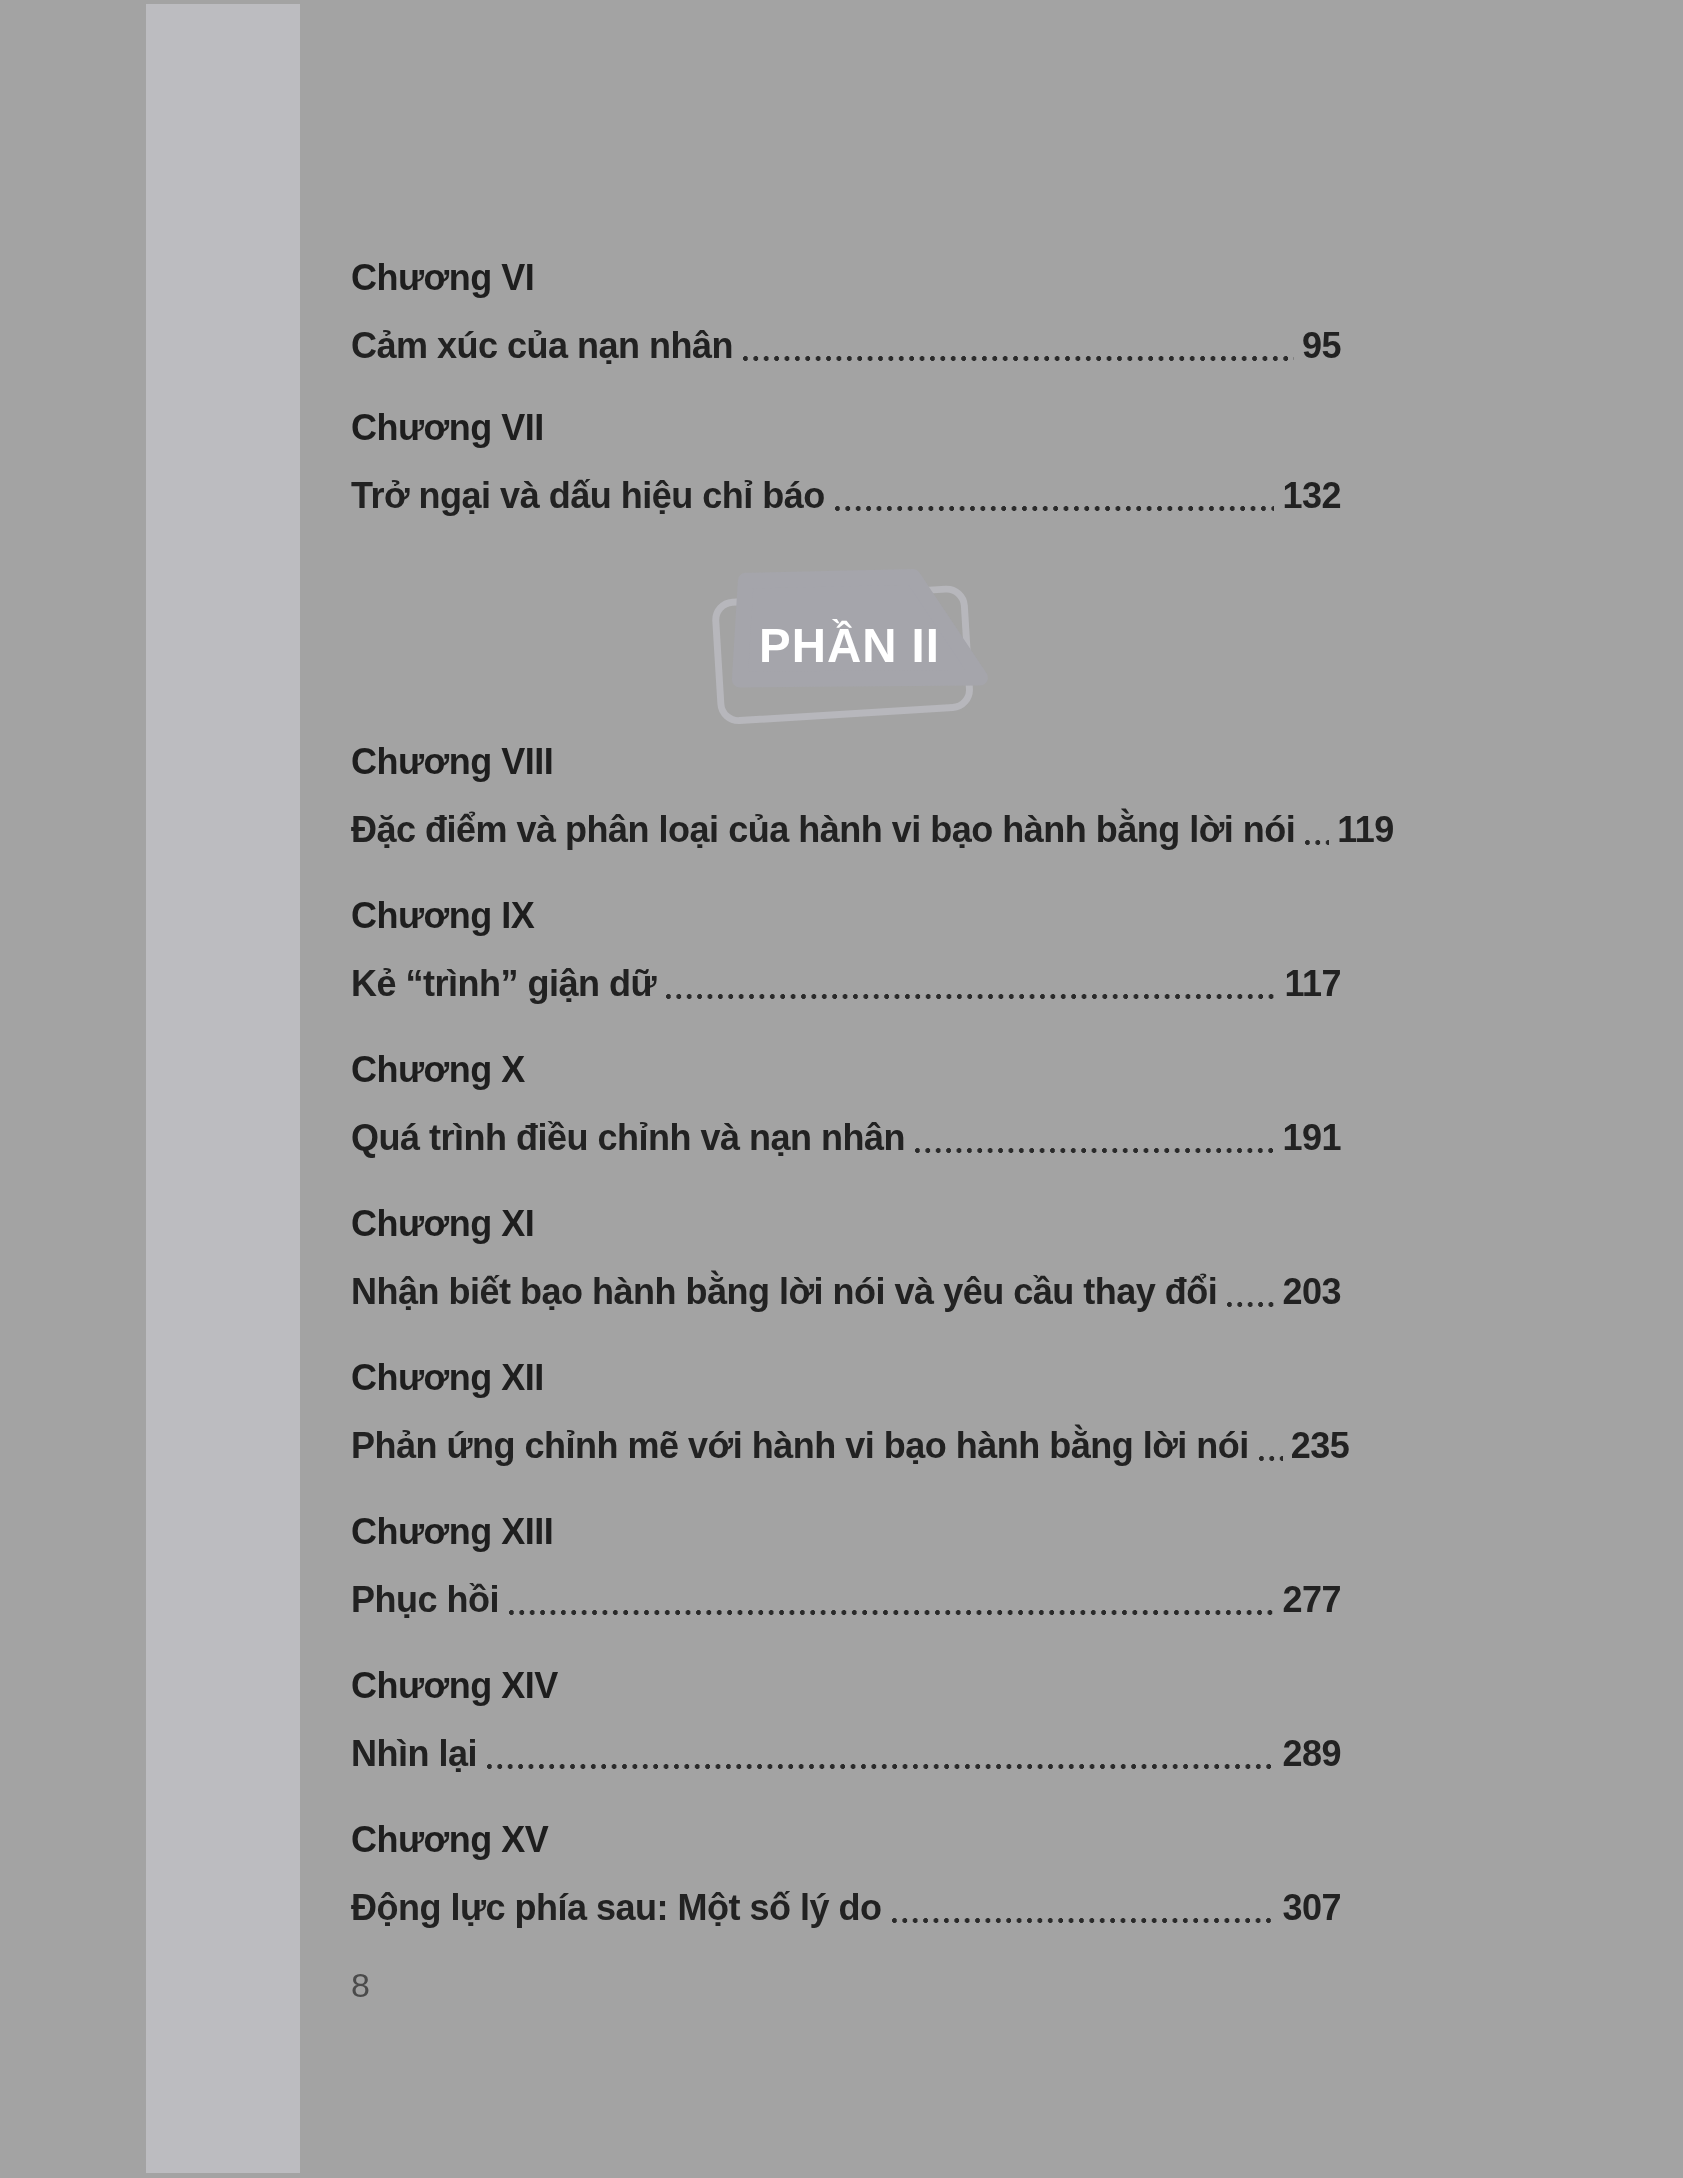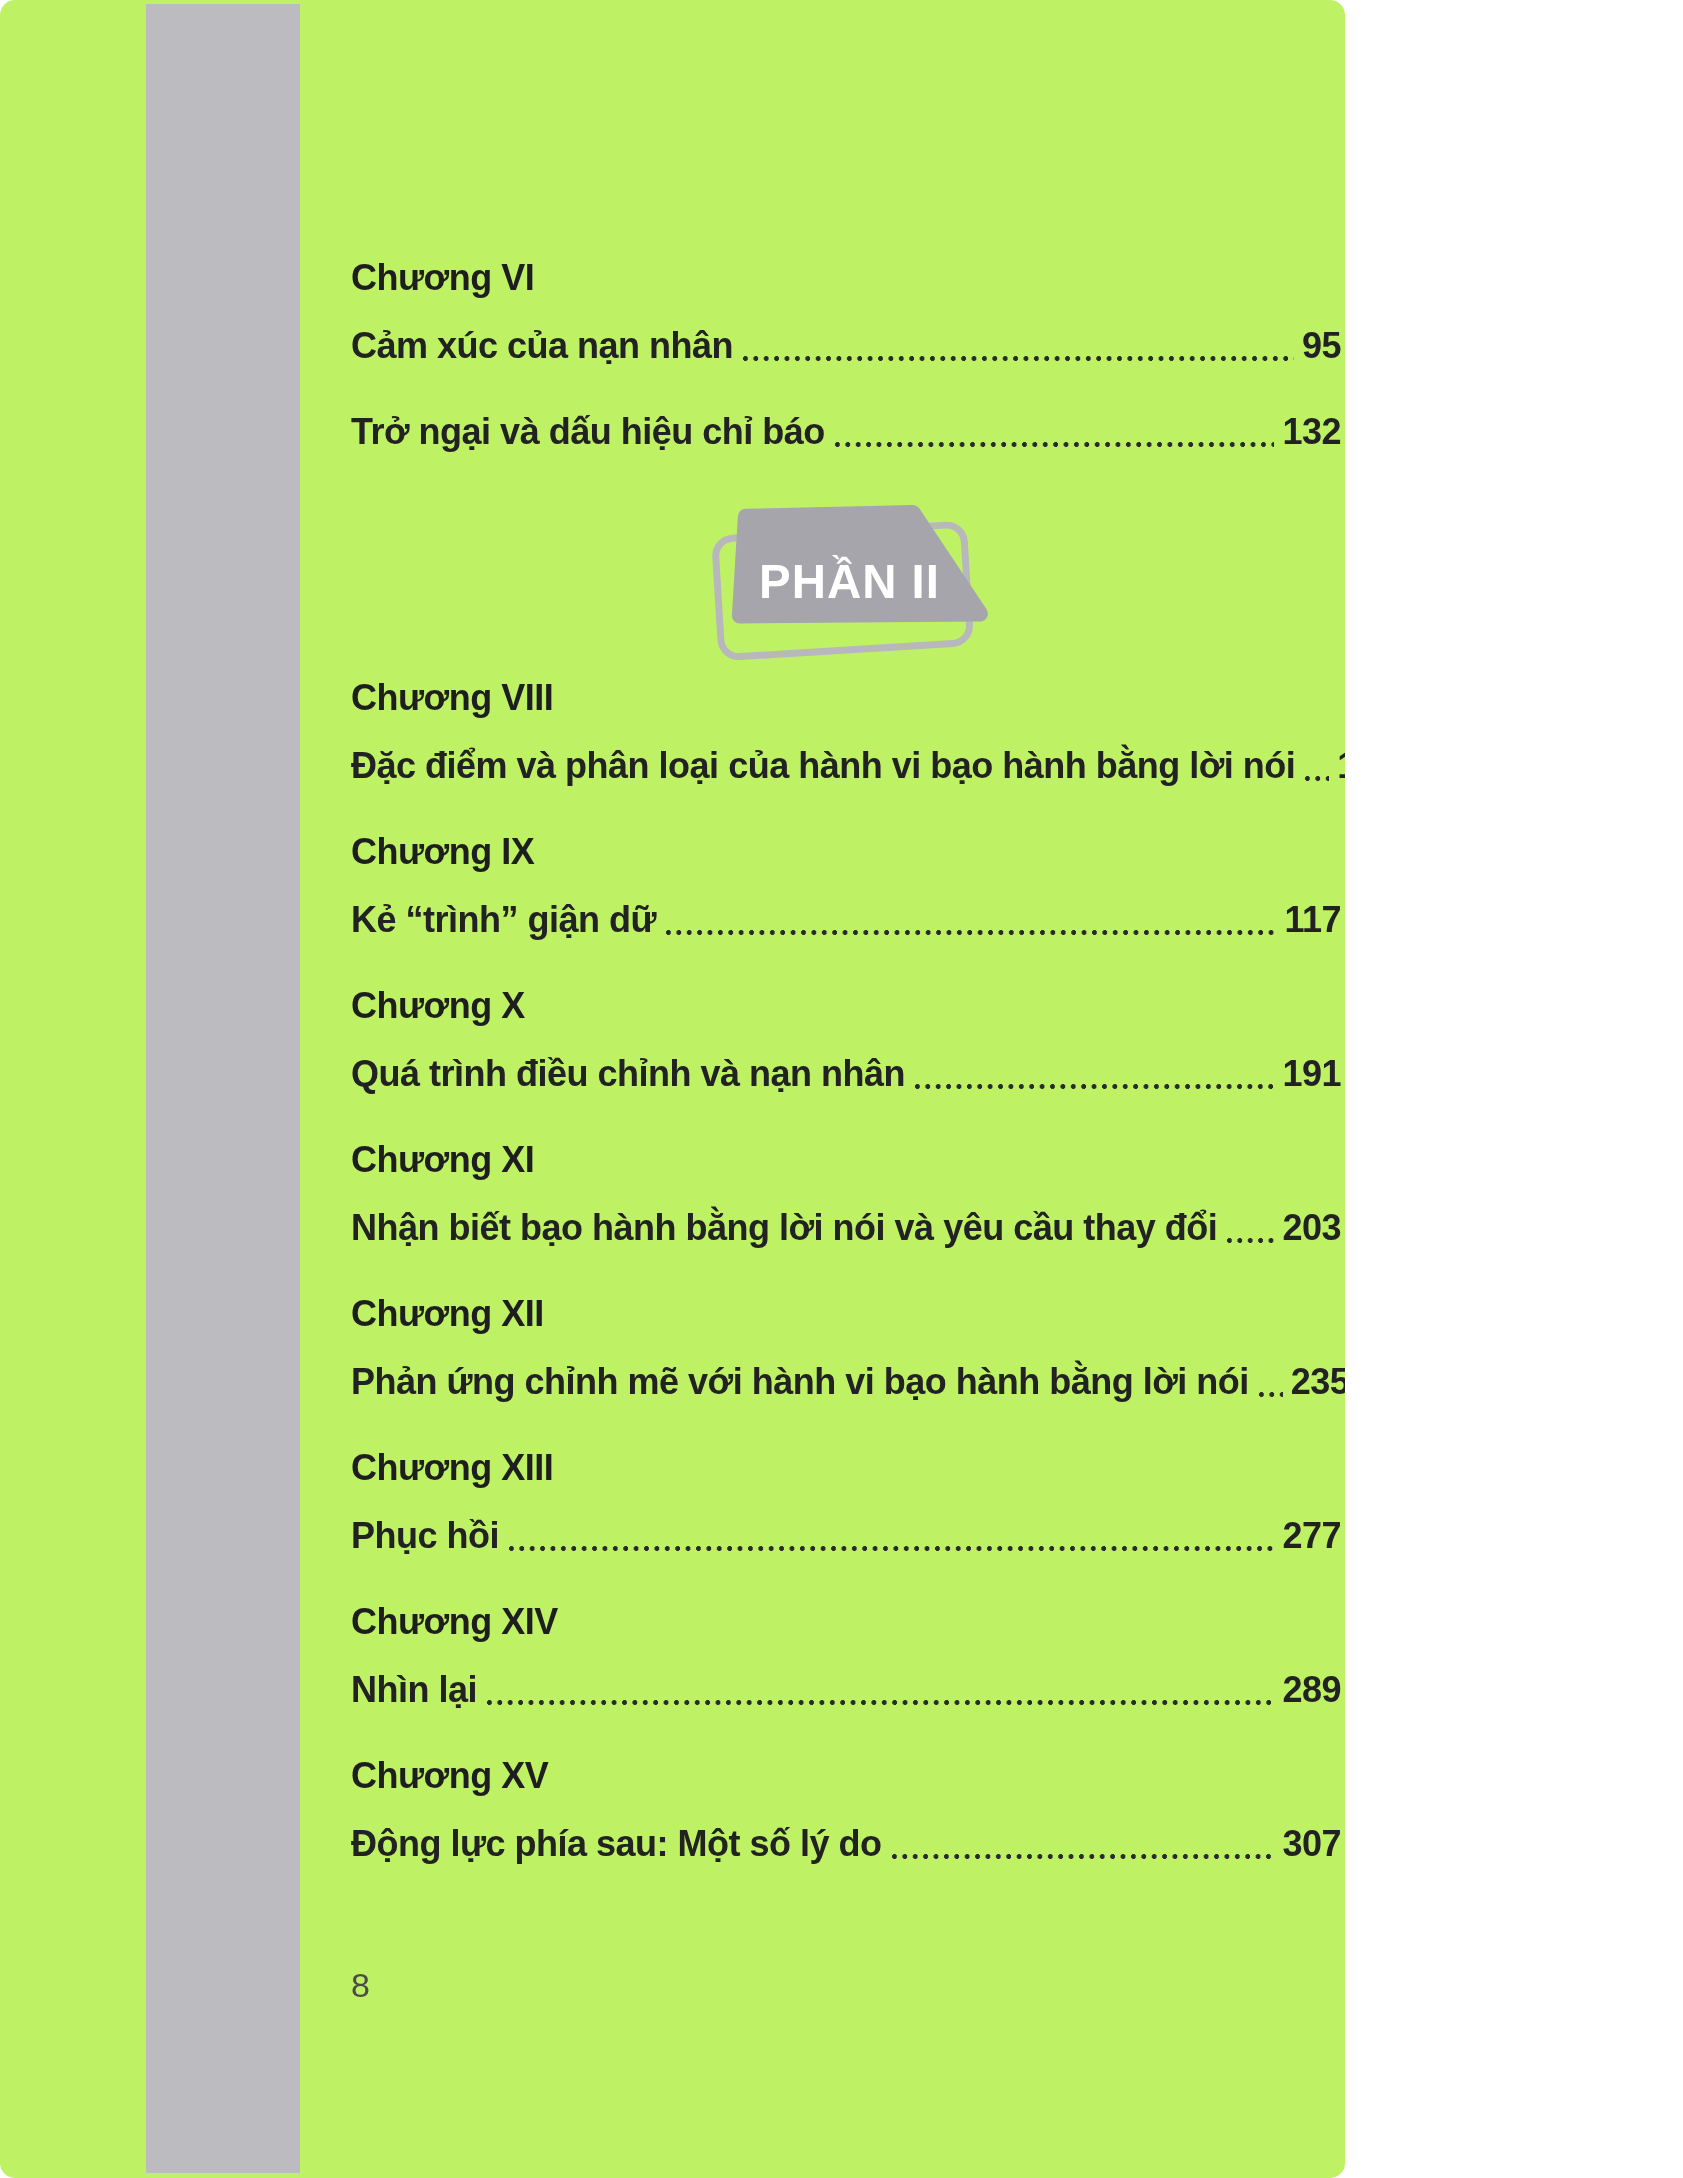--- a/index.html
+++ b/index.html
@@ -6,27 +6,26 @@
   :root {
     --bar-color: #bcbcc0;
     --badge-fill: #a5a5ab;
     --badge-outline: #b7b7bc;
     --ink: #1e1e1e;
     --ink-soft: #4b4b4b;
   }
   html, body { margin: 0; padding: 0; background: #ffffff; }
   .page {
     position: relative;
-    width: 1345px;
+    width: 1683px;
     height: 2178px;
-    background: #bef264;
+    background: #a3a3a3;
     overflow: hidden;
     font-family: "Liberation Sans", sans-serif;
     color: var(--ink);
-    border-radius: 15px;
   }
   .side-bar {
     position: absolute;
     left: 146px;
     top: 4px;
     width: 154px;
     height: 2169px;
     background: var(--bar-color);
   }
   .content {
@@ -119,20 +118,21 @@
   <div class="toc-section">
     <div class="toc-chapter">Chương VI</div>
     <div class="toc-row">
       <span class="toc-title">Cảm xúc của nạn nhân</span>
       <span class="leader"></span>
       <span class="toc-page">95</span>
     </div>
   </div>
 
   <div class="toc-section">
+    <div class="toc-chapter">Chương VII</div>
     <div class="toc-row">
       <span class="toc-title">Trở ngại và dấu hiệu chỉ báo</span>
       <span class="leader"></span>
       <span class="toc-page">132</span>
     </div>
   </div>
 </div>
 
     <div class="part-badge-wrap">
       <svg class="part-badge-svg" viewBox="0 0 330 170" aria-hidden="true">

